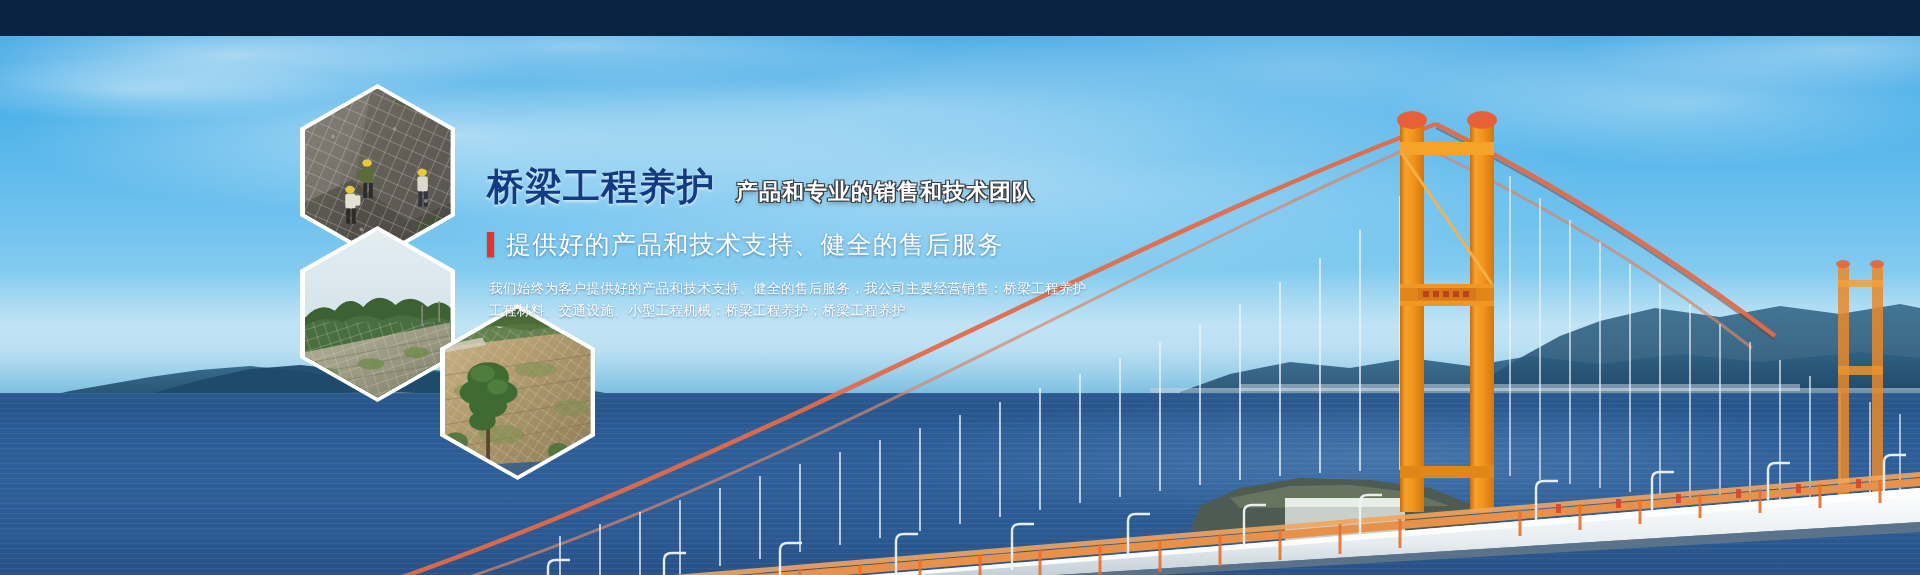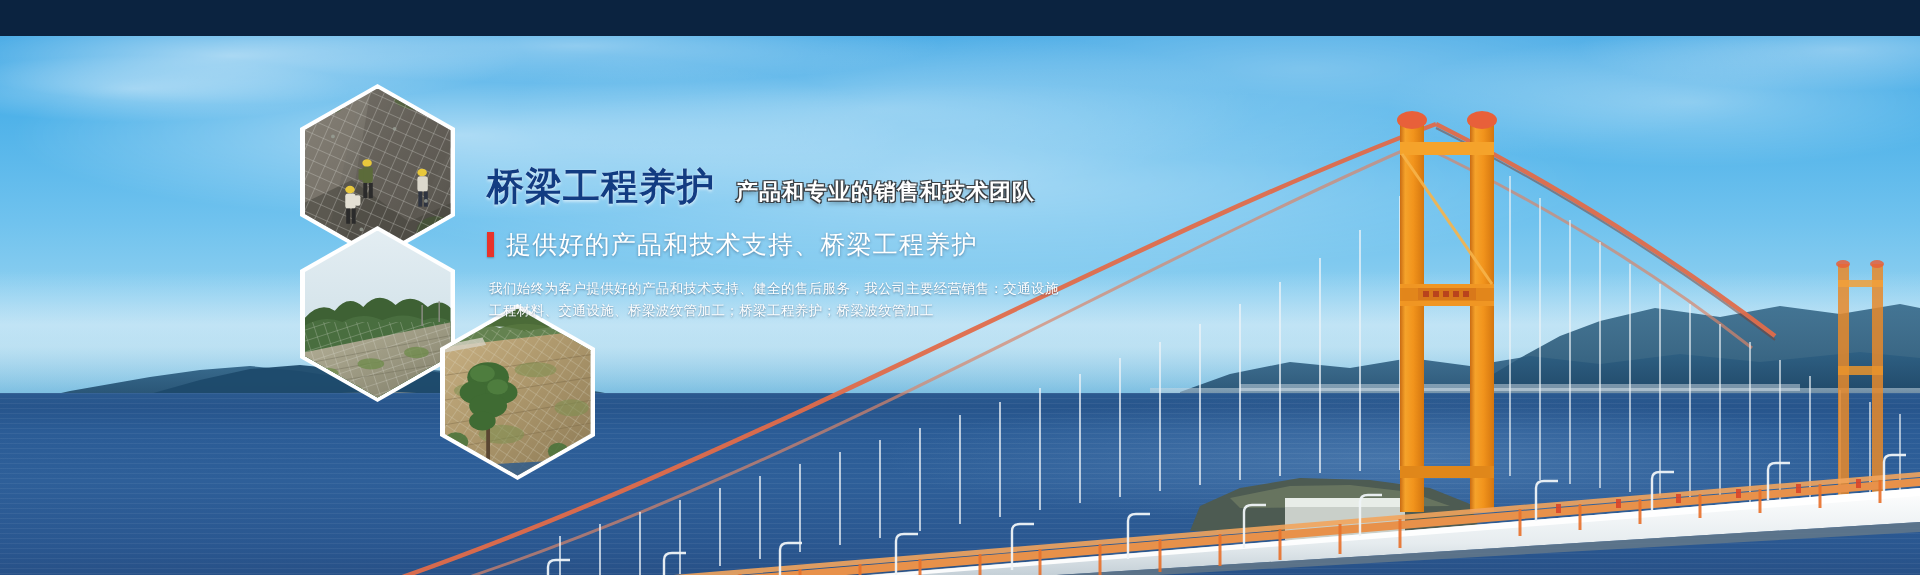--- a/index.html
+++ b/index.html
@@ -477,22 +477,22 @@
   </div>
 
   <div class="copy">
     <div class="headline">
       <span class="h-blue">桥梁工程养护</span>
       <span class="h-white">产品和专业的销售和技术团队</span>
     </div>
 
     <div class="subline">
       <span class="redbar"></span>
-      <span class="sub-text">提供好的产品和技术支持、桥梁工程养护</span>
+      <span class="sub-text">提供好的产品和技术支持、健全的售后服务</span>
     </div>
 
     <div class="para">
-      <div class="para-line">我们始终为客户提供好的产品和技术支持、健全的售后服务，我公司主要经营销售：交通设施</div>
-      <div class="para-line">工程材料、交通设施、桥梁波纹管加工；桥梁工程养护；桥梁波纹管加工</div>
+      <div class="para-line">我们始终为客户提供好的产品和技术支持、健全的售后服务，我公司主要经营销售：桥梁工程养护</div>
+      <div class="para-line">工程材料、交通设施、小型工程机械；桥梁工程养护；桥梁工程养护</div>
     </div>
   </div>
 
 </div>
 
 </body></html>

